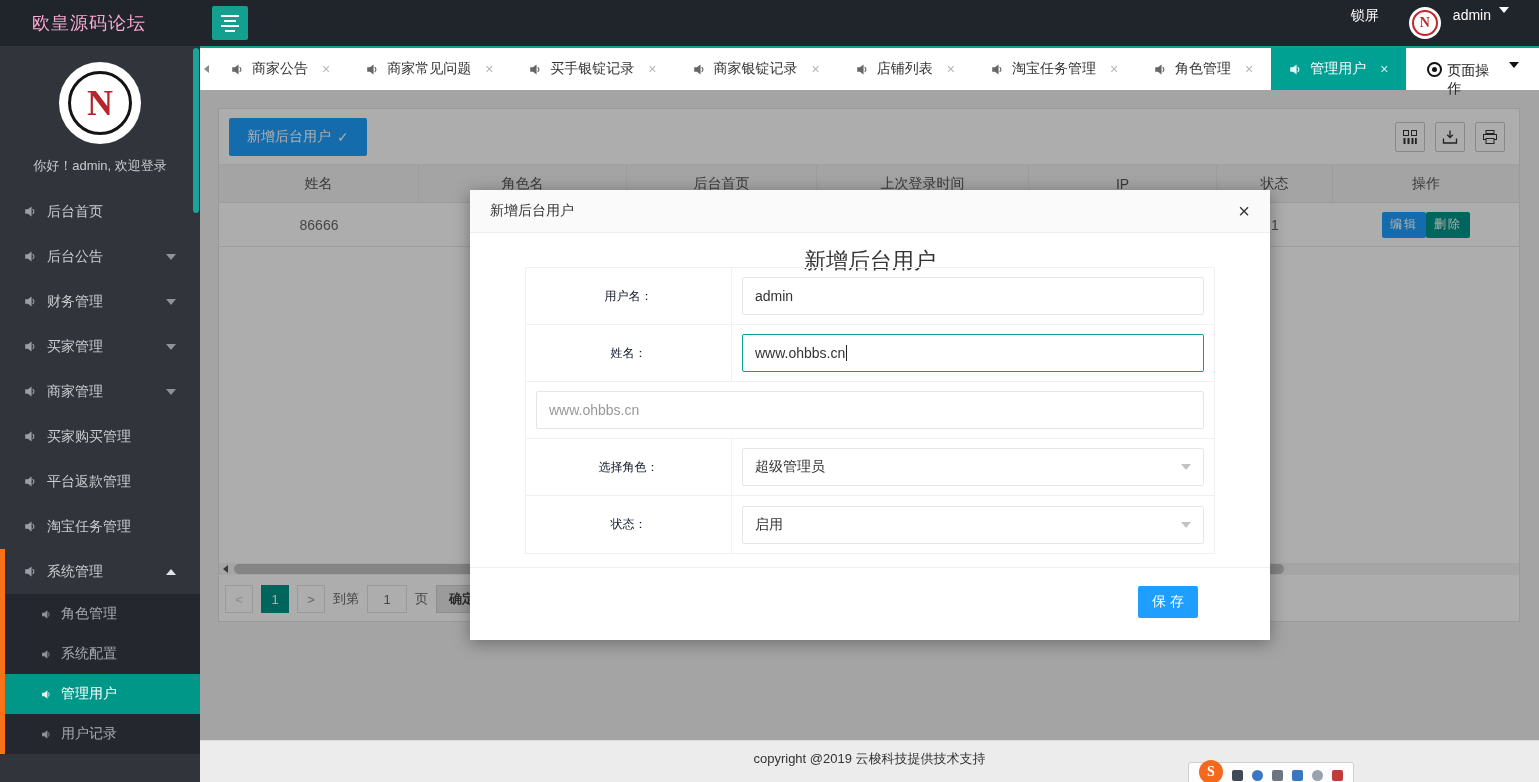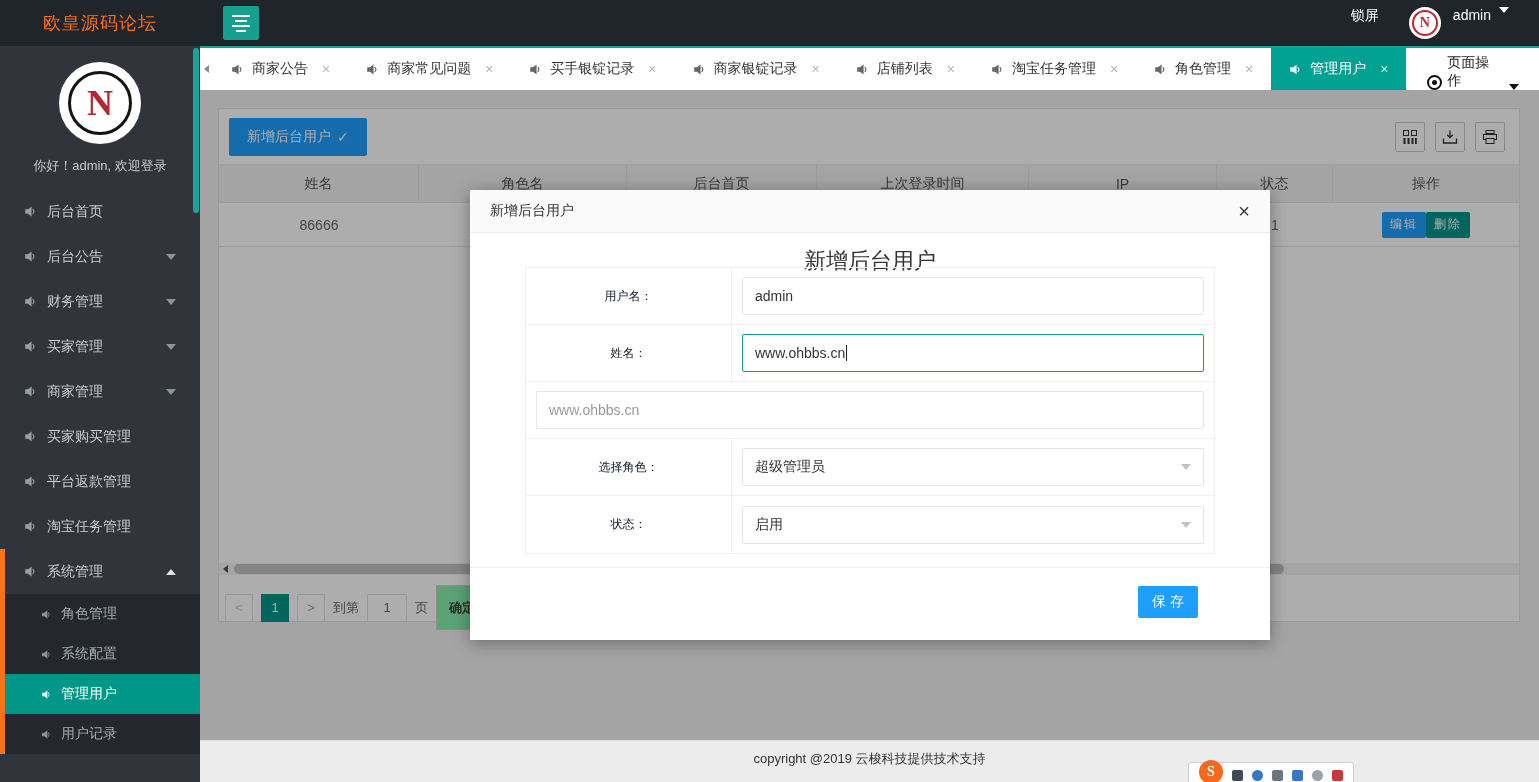--- a/index.html
+++ b/index.html
@@ -1,21 +1,21 @@
 <!DOCTYPE html>
 <html><head>
 <meta charset="utf-8">
 <style>
   *{margin:0;padding:0;box-sizing:border-box}
   html,body{width:1539px;height:782px}
   body{font-family:"Liberation Sans","DejaVu Sans",sans-serif;overflow:hidden;position:relative;background:#f2f2f2}
 
   
   .topbar{position:absolute;left:0;top:0;right:0;height:46px;background:#20242b;display:flex;align-items:center;z-index:30}
-  .brand{color:#f97316;font-size:18px;margin-left:43px;letter-spacing:1px;font-weight:500}
+  .brand{color:#f9a8d4;font-size:18px;margin-left:32px;letter-spacing:1px;font-weight:500}
   .burger{width:36px;height:34px;background:#14a08e;margin-left:66px;border-radius:2px;display:flex;flex-direction:column;align-items:center;justify-content:center;gap:3px;cursor:pointer}
   .burger i{display:block;height:2px;background:#fff}
   .burger i:nth-child(1){width:18px}.burger i:nth-child(2){width:12px}.burger i:nth-child(3){width:18px}.burger i:nth-child(4){width:10px}
   .topbar-right{margin-left:auto;display:flex;margin-right:30px}
   .lock{color:#fff;font-size:14px;margin-right:30px;cursor:pointer}
   .avatar{width:32px;height:32px;border-radius:50%;background:#fff;display:flex;align-items:center;justify-content:center;margin-right:12px}
   .avatar .ring{width:26px;height:26px;border:2px solid #c1272d;border-radius:50%;display:flex;align-items:center;justify-content:center}
   .avatar .n{color:#c1272d;font-family:"Liberation Serif","DejaVu Serif",serif;font-weight:bold;font-size:14px;line-height:1}
   .username{color:#fff;font-size:14px;margin-right:8px}
   .tri{width:0;height:0;border-left:5px solid transparent;border-right:5px solid transparent;border-top:6px solid #fff}
@@ -44,21 +44,21 @@
   
   .tabbar{position:absolute;left:200px;top:46px;right:0;height:44px;background:#fff;border-top:2px solid #14a08e;display:flex;align-items:stretch;z-index:20}
   .tab-scroll{width:13px;display:flex;align-items:center;justify-content:center}
   .tab-scroll b{width:0;height:0;border-top:4px solid transparent;border-bottom:4px solid transparent;border-right:5px solid #8a8a8a}
   .tab{display:flex;align-items:center;padding:0 18px;font-size:14px;color:#333;cursor:pointer;white-space:nowrap}
   .tab .spk{color:#666;margin-right:8px}
   .tab .x{margin-left:14px;color:#b5b5b5;font-size:14px;line-height:1;cursor:pointer}
   .tab.active{background:#00a092;color:#fff}
   .tab.active .spk{color:#e8f7f5}
   .tab.active .x{color:#cdeeea}
-  .page-ops{margin-left:auto;display:flex;align-items:flex-end;padding:0 20px;border-left:1px solid #f0f0f0;font-size:14px;color:#222;background:#fff;cursor:pointer}
+  .page-ops{margin-left:auto;display:flex;align-items:flex-start;padding:14px 20px;border-left:1px solid #f0f0f0;font-size:14px;color:#222;background:#fff;cursor:pointer}
   .dot-icon{width:15px;height:15px;border:2px solid #111;border-radius:50%;display:flex;align-items:center;justify-content:center;margin-right:5px}
   .dot-icon i{width:5px;height:5px;background:#111;border-radius:50%}
   .page-ops .tri{border-top-color:#111;margin-left:6px}
 
   
   .content{position:absolute;left:200px;top:90px;right:0;bottom:42px;background:#f2f2f2;z-index:1}
   .card{position:absolute;left:18px;top:18px;width:1302px;height:514px;background:#fff;border:1px solid #e4e4e4}
   .card-toolbar{height:56px;display:flex;align-items:center;padding:0 10px;border-bottom:1px solid #eee}
   .add-btn{height:38px;padding:0 18px;background:#1E9FFF;color:#fff;border:none;border-radius:2px;font-size:14px;display:flex;align-items:center;gap:6px;cursor:pointer}
   .tool-icons{margin-left:auto;display:flex;gap:10px;margin-right:4px}
@@ -76,21 +76,21 @@
   .tfiller{height:316px}
   .hscroll{height:12px;background:#f3f3f3;display:flex;align-items:center}
   .harrow{width:0;height:0;border-top:4px solid transparent;border-bottom:4px solid transparent;border-right:5px solid #555;margin-left:4px}
   .hthumb{height:10px;width:1050px;background:#c3c3c3;border-radius:5px;margin-left:6px;cursor:grab}
   .pagination{display:flex;align-items:center;gap:8px;margin:10px 0 0 6px;font-size:13px;color:#666}
   .pgbox{width:28px;height:28px;display:flex;align-items:center;justify-content:center;background:#fff;border:1px solid #e2e2e2;cursor:pointer}
   .pg-prev{color:#ccc}
   .pg-next{color:#999}
   .pg-cur{width:28px;height:28px;display:flex;align-items:center;justify-content:center;background:#009688;color:#fff;cursor:pointer}
   .pg-input{width:40px;height:28px;display:flex;align-items:center;justify-content:center;background:#fff;border:1px solid #e2e2e2;color:#666}
-  .pg-confirm{height:45px;padding:0 12px;display:flex;align-items:center;background:#86efac;border:1px solid #d2d2d2;color:#444;font-weight:600;cursor:pointer}
+  .pg-confirm{height:28px;padding:0 12px;display:flex;align-items:center;background:#e5e5e5;border:1px solid #d2d2d2;color:#444;font-weight:600;cursor:pointer}
 
   
   .overlay{position:absolute;left:200px;top:90px;right:0;bottom:42px;background:rgba(0,0,0,.32);z-index:5}
 
   
   .modal{position:absolute;left:470px;top:190px;width:800px;height:450px;background:#fff;z-index:10;box-shadow:0 3px 16px rgba(0,0,0,.35)}
   .modal-bar{height:43px;background:#fafafa;border-bottom:1px solid #eee;display:flex;align-items:center;padding:0 20px;font-size:14px;color:#333}
   .modal-close{margin-left:auto;font-size:20px;color:#3a3a3a;line-height:1;cursor:pointer}
   .modal-heading{text-align:center;font-size:22px;color:#333;margin-top:13px}
   .form{position:absolute;left:55px;top:77px;width:690px;border:1px solid #f0f0f0}

